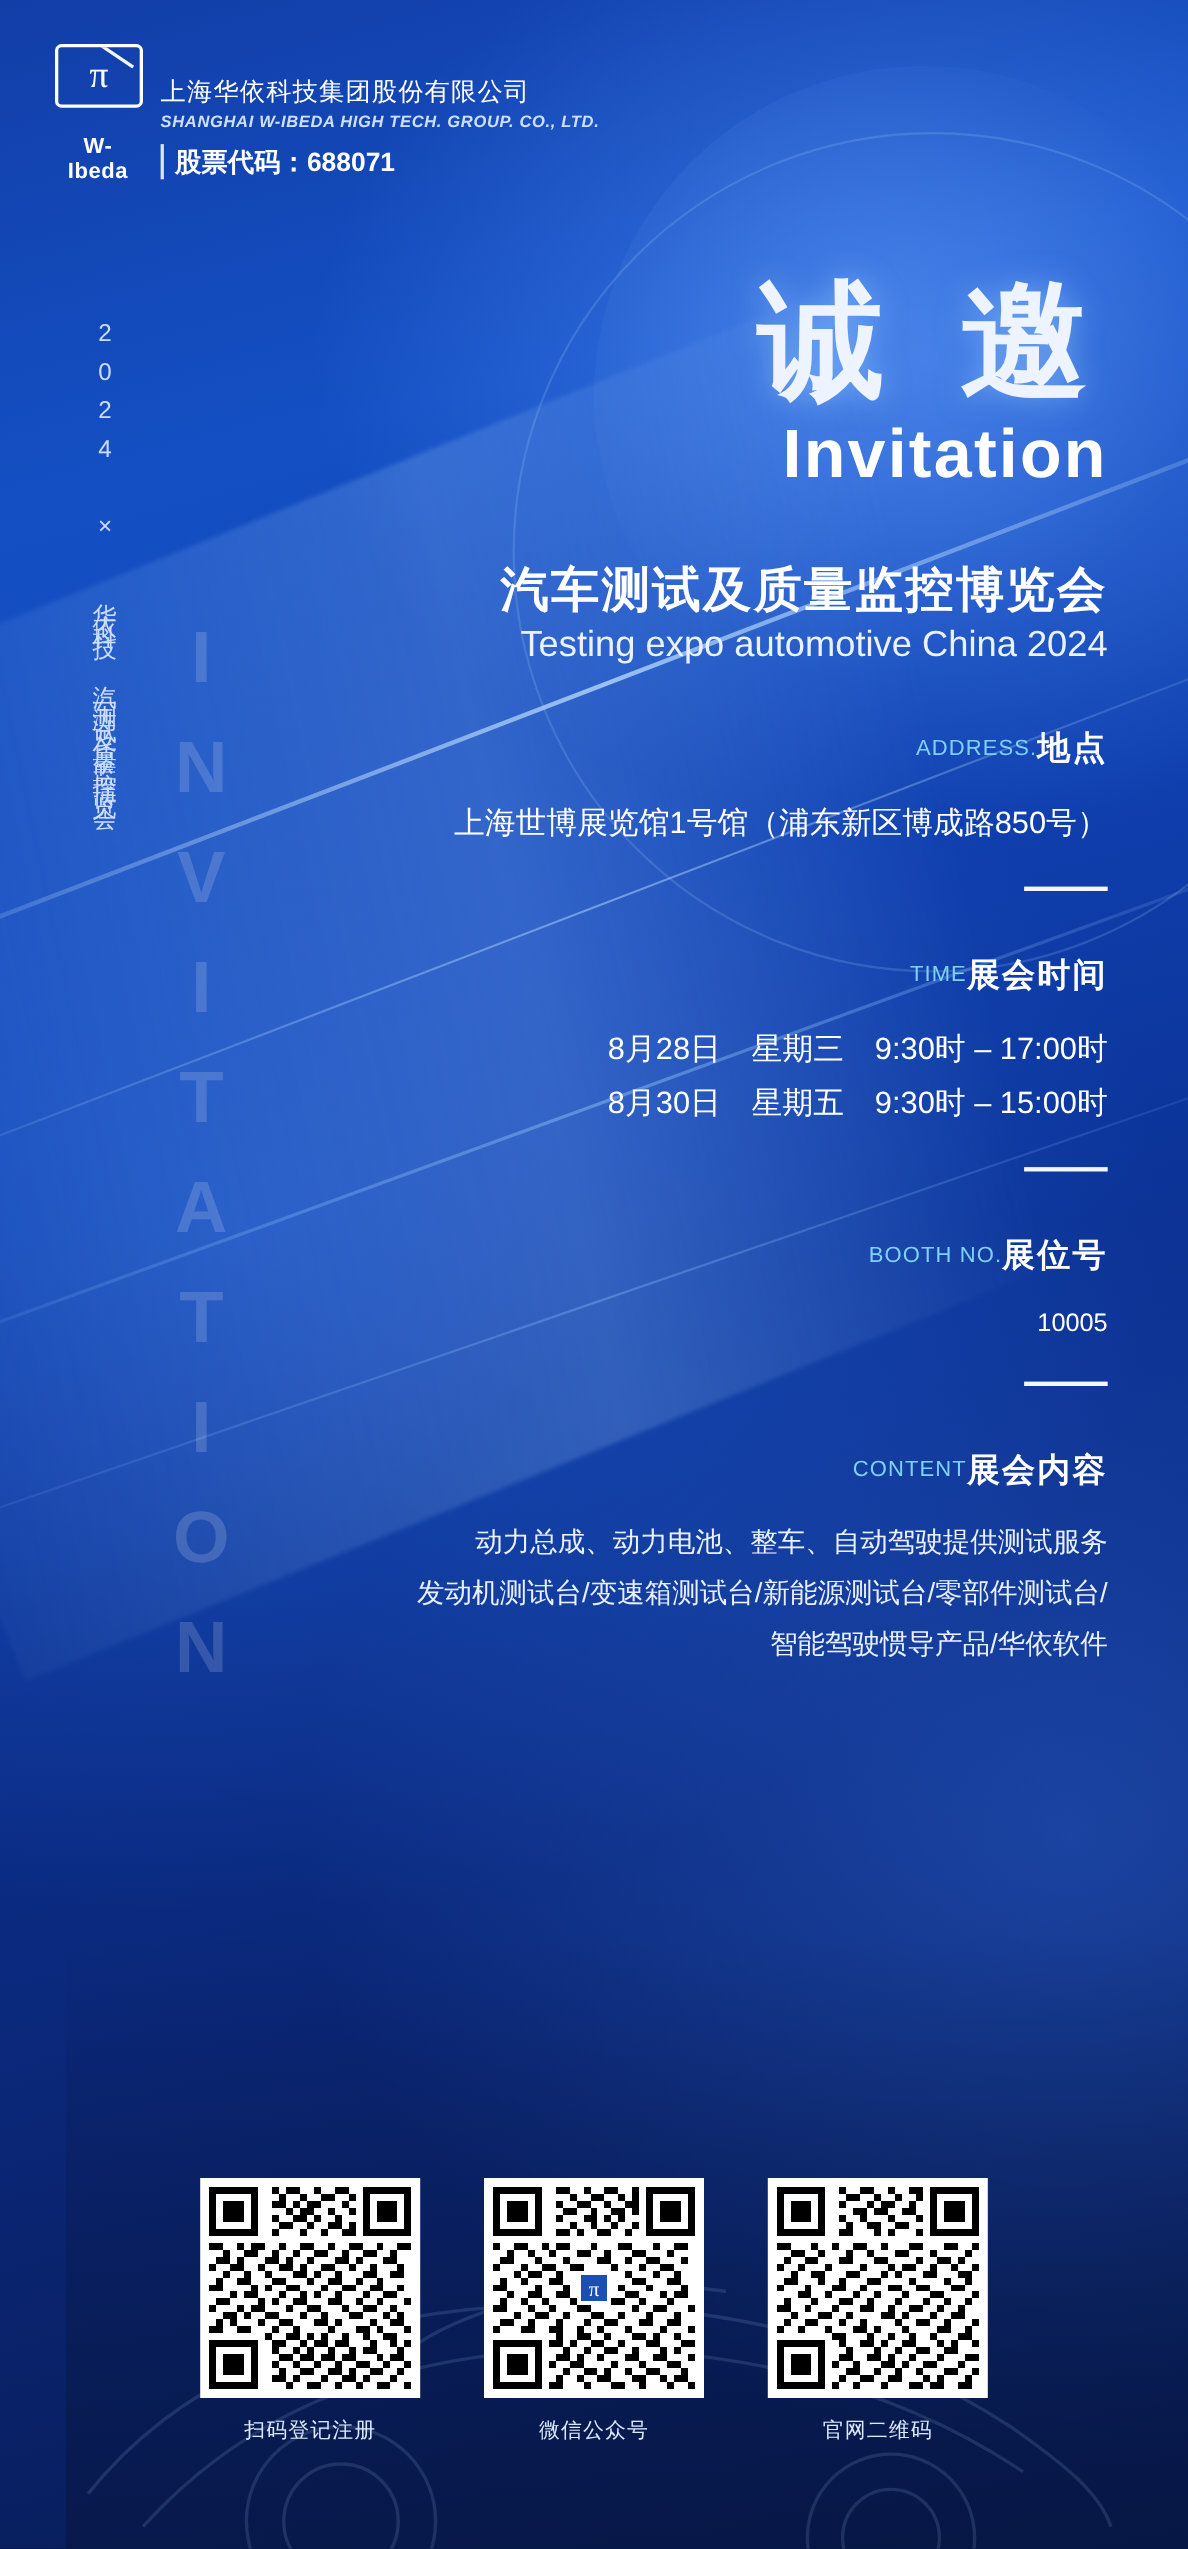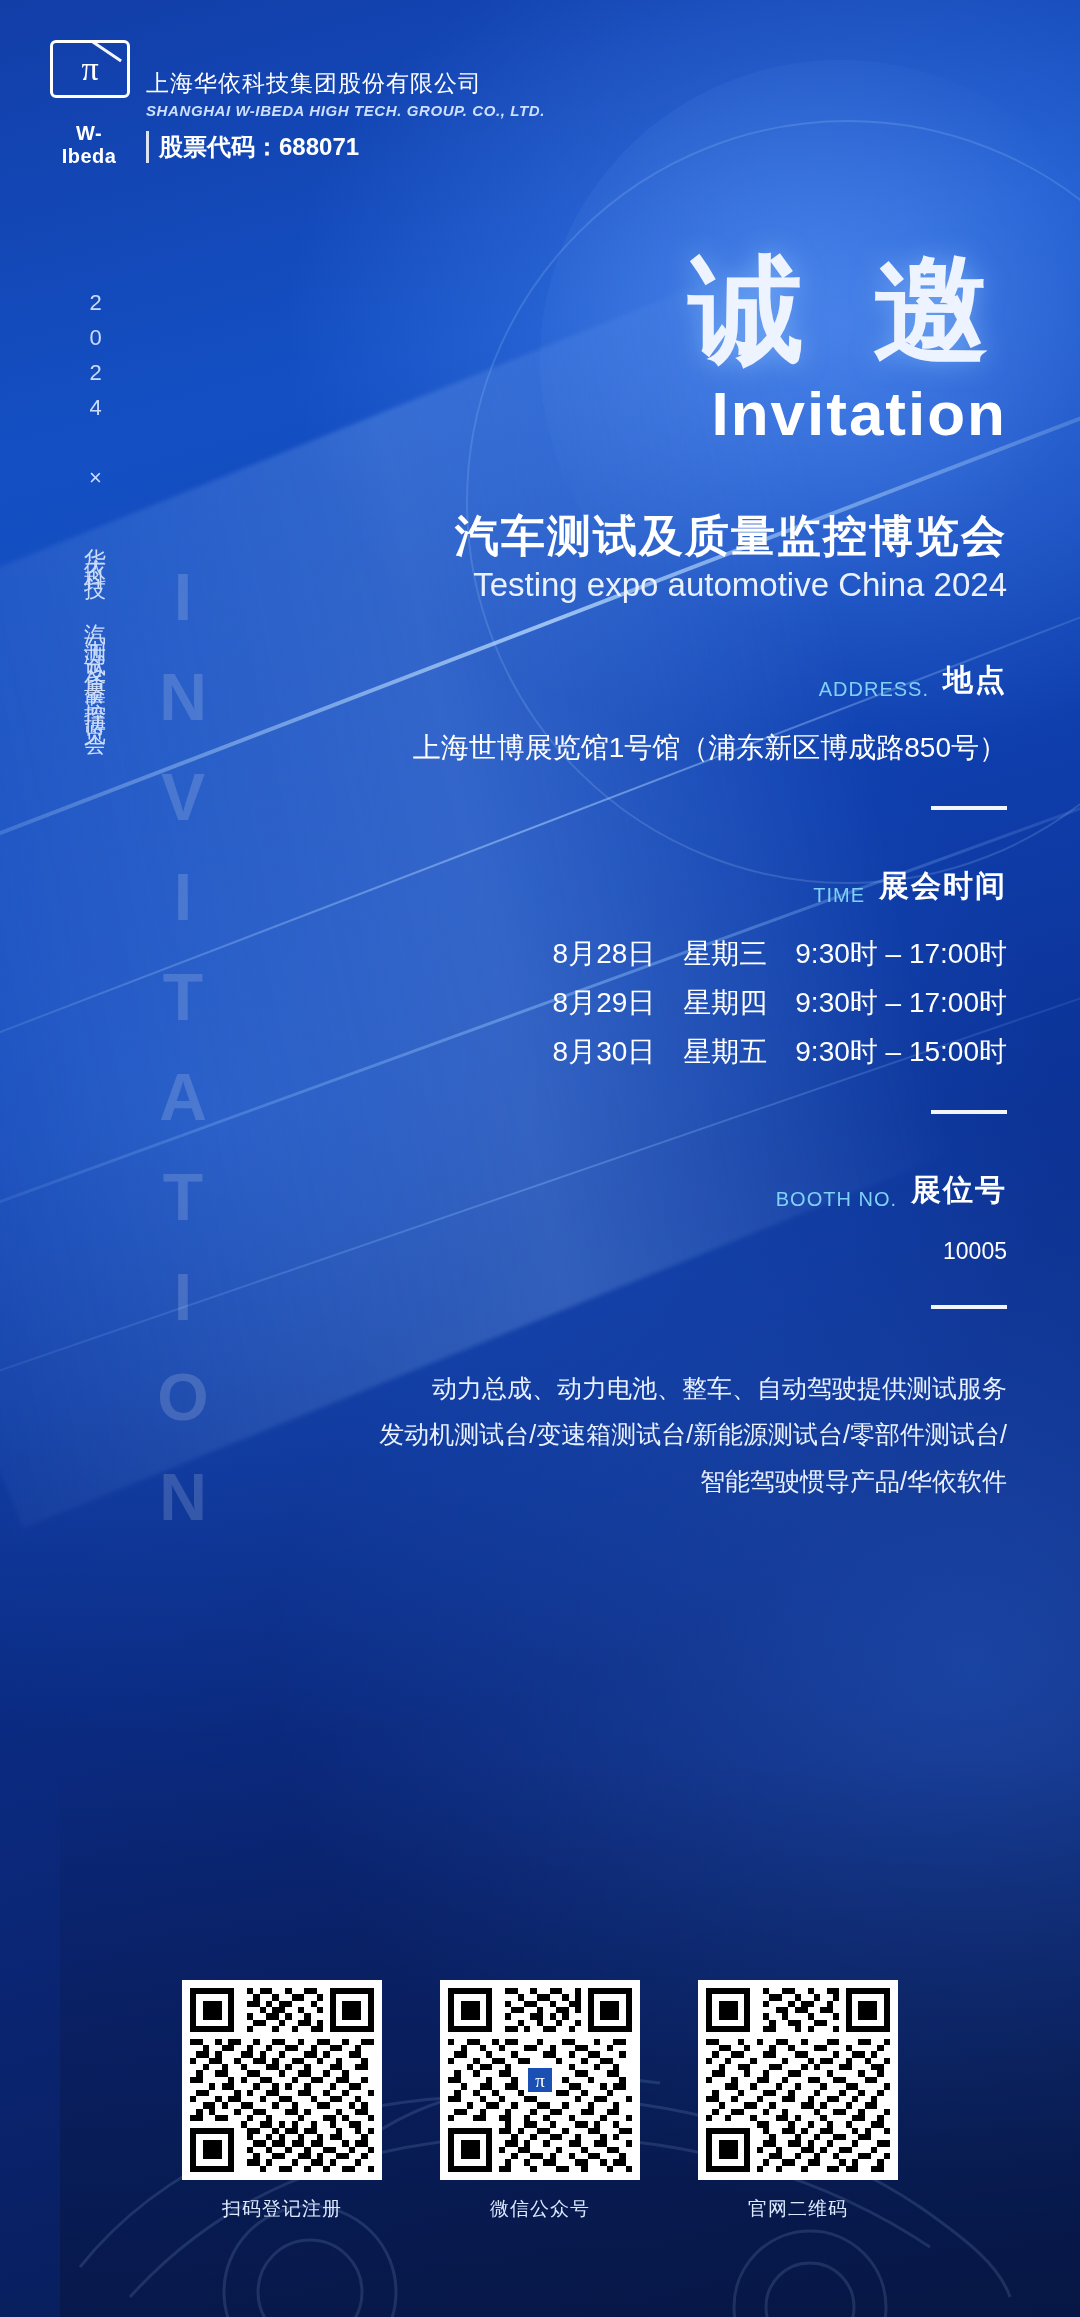--- a/index.html
+++ b/index.html
@@ -60,21 +60,21 @@
 
   
   .main{position:absolute;right:73px;top:250px;width:720px;text-align:right;color:#fff;}
   .title-cn{font-size:116px;font-weight:bold;letter-spacing:18px;line-height:1.05;
       color:#eef4ff;text-shadow:0 0 26px rgba(150,200,255,.55);}
   .title-en{font-size:62px;font-weight:bold;letter-spacing:2px;margin-top:6px;color:#ffffff;}
   .subtitle-cn{font-size:44px;font-weight:bold;letter-spacing:2px;margin-top:58px;color:#ffffff;}
   .subtitle-en{font-size:33px;color:#eaf2ff;font-weight:normal;}
 
   .sec{margin-top:56px;}
-  .sec-head{display:flex;justify-content:flex-end;align-items:flex-end;gap:14px;}
+  .sec-head{display:flex;justify-content:flex-end;align-items:center;}
   .sec-en{color:#7fd2f7;font-size:20px;letter-spacing:1px;}
   .sec-cn{color:#ffffff;font-size:30px;font-weight:bold;letter-spacing:2px;}
   .sec-body{margin-top:22px;color:#ffffff;font-size:28px;line-height:1.75;}
   .rule{height:4px;width:76px;background:#ffffff;margin:34px 0 0 auto;opacity:.95;}
   .times div{white-space:pre;}
   .booth{font-size:23px;margin-top:20px;}
   .content-body{color:#e9f1ff;font-size:25px;line-height:1.85;}
 
   
   .qrs{position:absolute;left:0;right:0;bottom:95px;display:flex;justify-content:center;gap:58px;}
@@ -147,36 +147,39 @@
       <div class="rule"></div>
     </div>
 
     <div class="sec">
       <div class="sec-head">
         <span class="sec-en">TIME</span>
         <span class="sec-cn">展会时间</span>
       </div>
       <div class="sec-body times">
         <div>8月28日　星期三　9:30时 – 17:00时</div>
-        <div>8月29日　星期四　9:30时 – 17:00时</div>
         <div>8月30日　星期五　9:30时 – 15:00时</div>
       </div>
       <div class="rule"></div>
     </div>
 
     <div class="sec">
       <div class="sec-head">
         <span class="sec-en">BOOTH NO.</span>
         <span class="sec-cn">展位号</span>
       </div>
       <div class="sec-body booth">10005</div>
       <div class="rule"></div>
     </div>
 
     <div class="sec">
+      <div class="sec-head">
+        <span class="sec-en">CONTENT</span>
+        <span class="sec-cn">展会内容</span>
+      </div>
       <div class="sec-body content-body">
         <div>动力总成、动力电池、整车、自动驾驶提供测试服务</div>
         <div>发动机测试台/变速箱测试台/新能源测试台/零部件测试台/</div>
         <div>智能驾驶惯导产品/华依软件</div>
       </div>
     </div>
   </div>
 
   <div class="qrs">
     <div class="qr-item">

